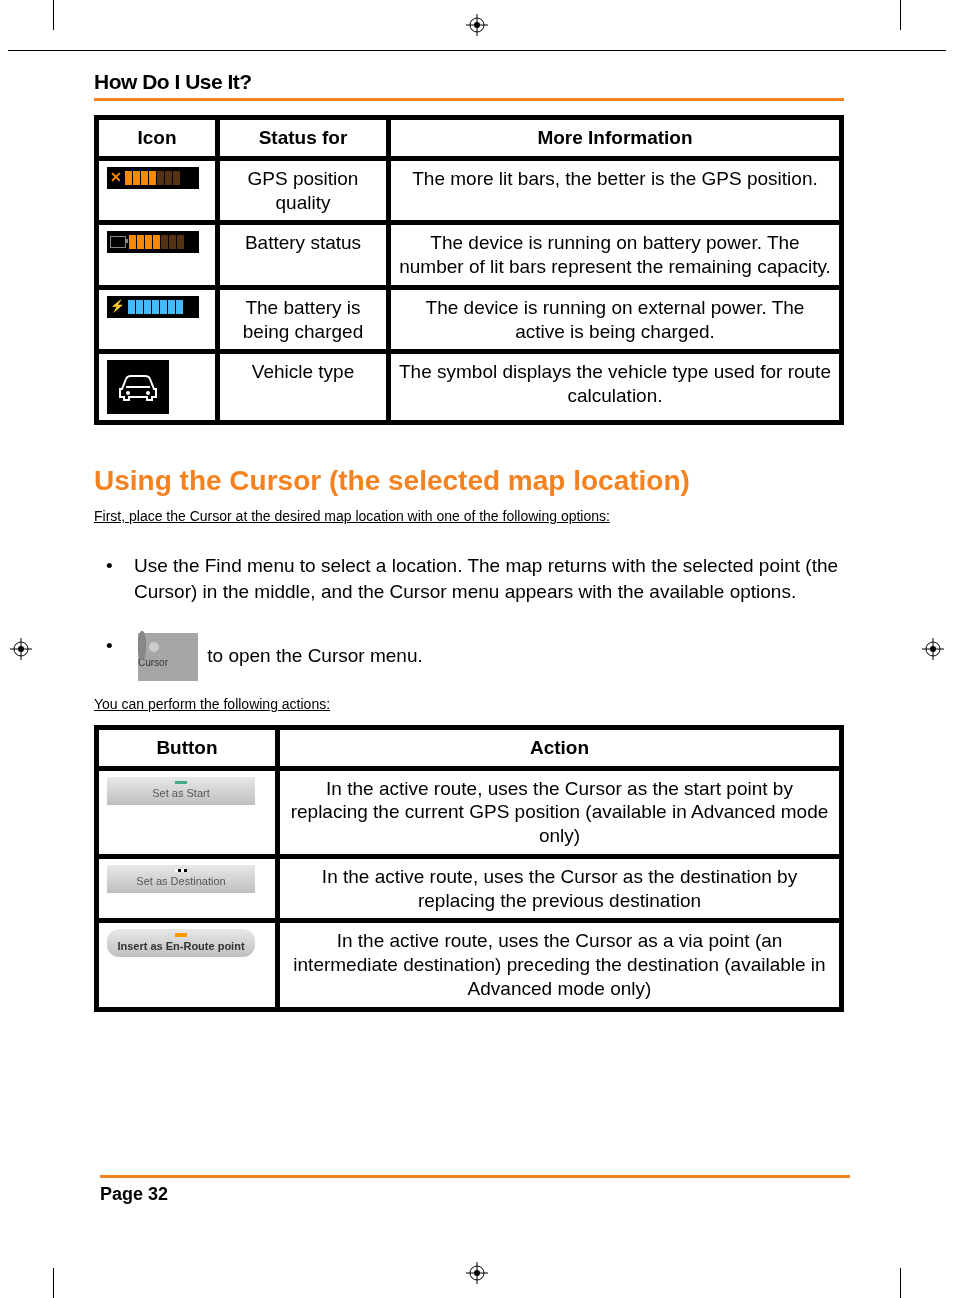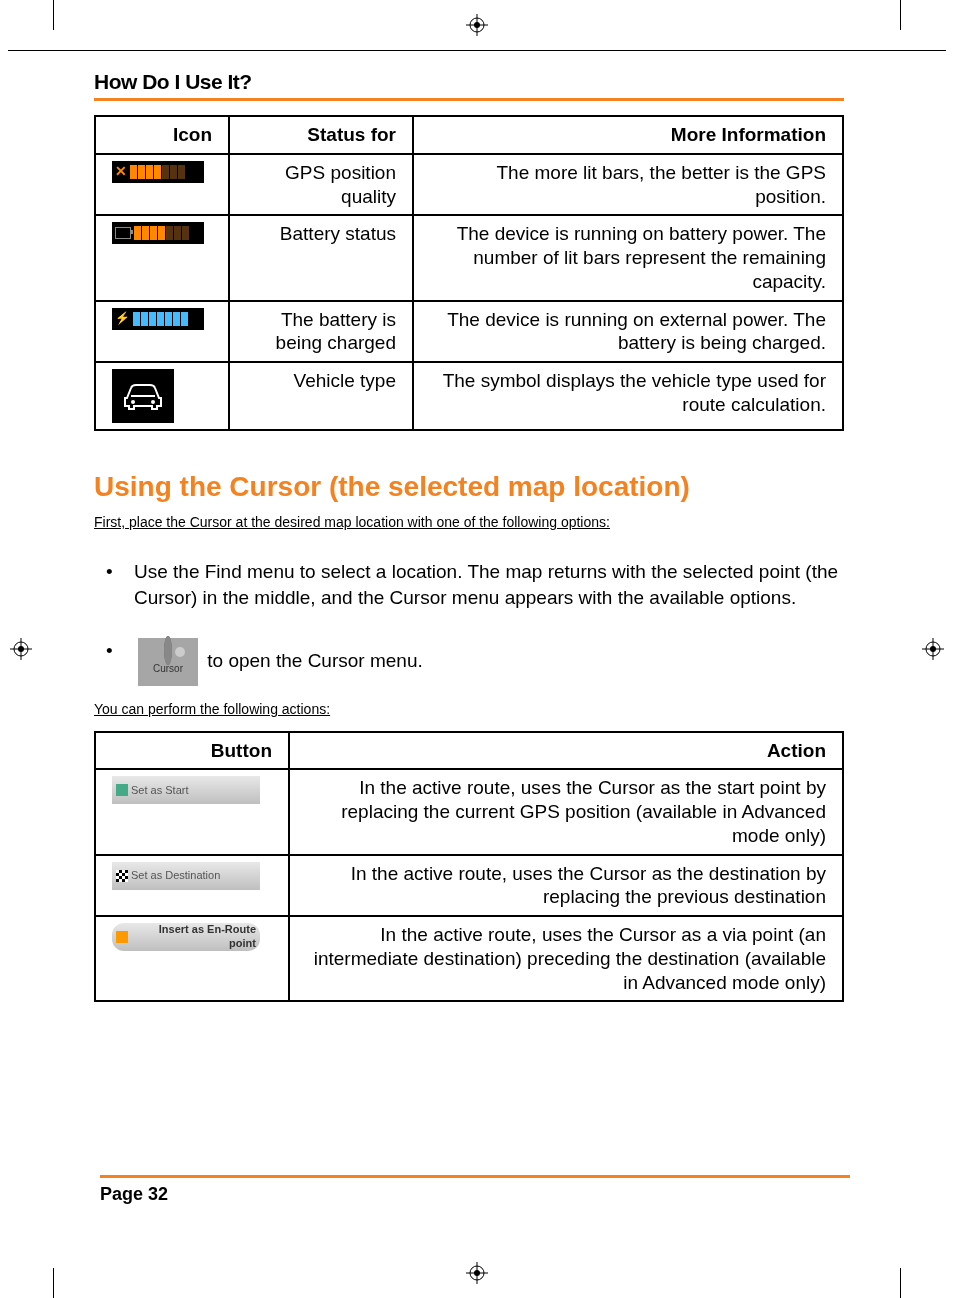--- a/index.html
+++ b/index.html
@@ -36,24 +36,24 @@
     height: 3px;
     background: #f58220;
     margin-bottom: 14px;
   }
   table.data {
     border-collapse: collapse;
     width: 100%;
     margin: 0 0 30px 0;
   }
   table.data th, table.data td {
-    border: 2px solid #000000;
-    padding: 6px 16px;
+    border: 5px solid #000000;
+    padding: 6px 8px;
     font-size: 19px;
-    text-align: right;
+    text-align: center;
     vertical-align: top;
     line-height: 1.25;
   }
   table.data th {
     font-weight: bold;
   }
   .icon-cell {
     width: 100px;
     text-align: left;
     padding: 6px;
@@ -91,21 +91,21 @@
     top: 0;
   }
   .inline-icon {
     display: inline-block;
     vertical-align: middle;
     background: #a6a6a6;
     width: 60px;
     height: 48px;
     position: relative;
     margin: 0 4px;
-    text-align: center;
+    text-align: left;
   }
   .inline-icon .circ {
     width: 24px; height: 24px;
     background: #666;
     border-radius: 50%;
     margin: 4px auto 0;
     border: 4px solid #888;
     position: relative;
   }
   .inline-icon .circ::after {
@@ -130,20 +130,21 @@
   .ui-btn {
     background: linear-gradient(#e8e8e8, #bfbfbf);
     font-size: 11px;
     color: #555;
     padding: 4px 4px;
     display: flex;
     align-items: center;
     gap: 3px;
     height: 20px;
     width: 140px;
+    flex-direction: column;
   }
   .ui-btn.bold { font-weight: bold; color: #333; border-radius: 12px;}
   .flag-green {
     width: 12px; height: 12px;
     background: #4a8; display:inline-block;
   }
   .flag-check {
     width: 12px; height: 12px;
     background: repeating-conic-gradient(#000 0 25%, #fff 0 50%) 0 0/6px 6px;
     display:inline-block;
@@ -296,21 +297,21 @@
           <div class="bar"></div>
               <div class="bar"></div>
               <div class="bar"></div>
               <div class="bar"></div>
           <div class="bar"></div>
               <div class="bar"></div>
               <div class="bar"></div>
         </div>
       </td>
       <td>The battery is being charged</td>
-      <td> The device is running on external power. The battery is being charged.</td>
+      <td> The device is running on external power. The active is being charged.</td>
     </tr>
     <tr>
       <td class="icon-cell">
         <div class="car-box">
           <svg viewBox="0 0 44 36">
             <path d="M6 20 L10 10 Q11 7 15 7 L29 7 Q33 7 34 10 L38 20 L40 20 L40 28 L36 28 L36 31 L31 31 L31 28 L13 28 L13 31 L8 31 L8 28 L4 28 L4 20 Z" fill="none" stroke="#fff" stroke-width="2"></path>
             <circle cx="12" cy="24" r="2" fill="#fff"></circle>
             <circle cx="32" cy="24" r="2" fill="#fff"></circle>
             <line x1="10" y1="18" x2="34" y2="18" stroke="#fff" stroke-width="2"></line>
           </svg>

